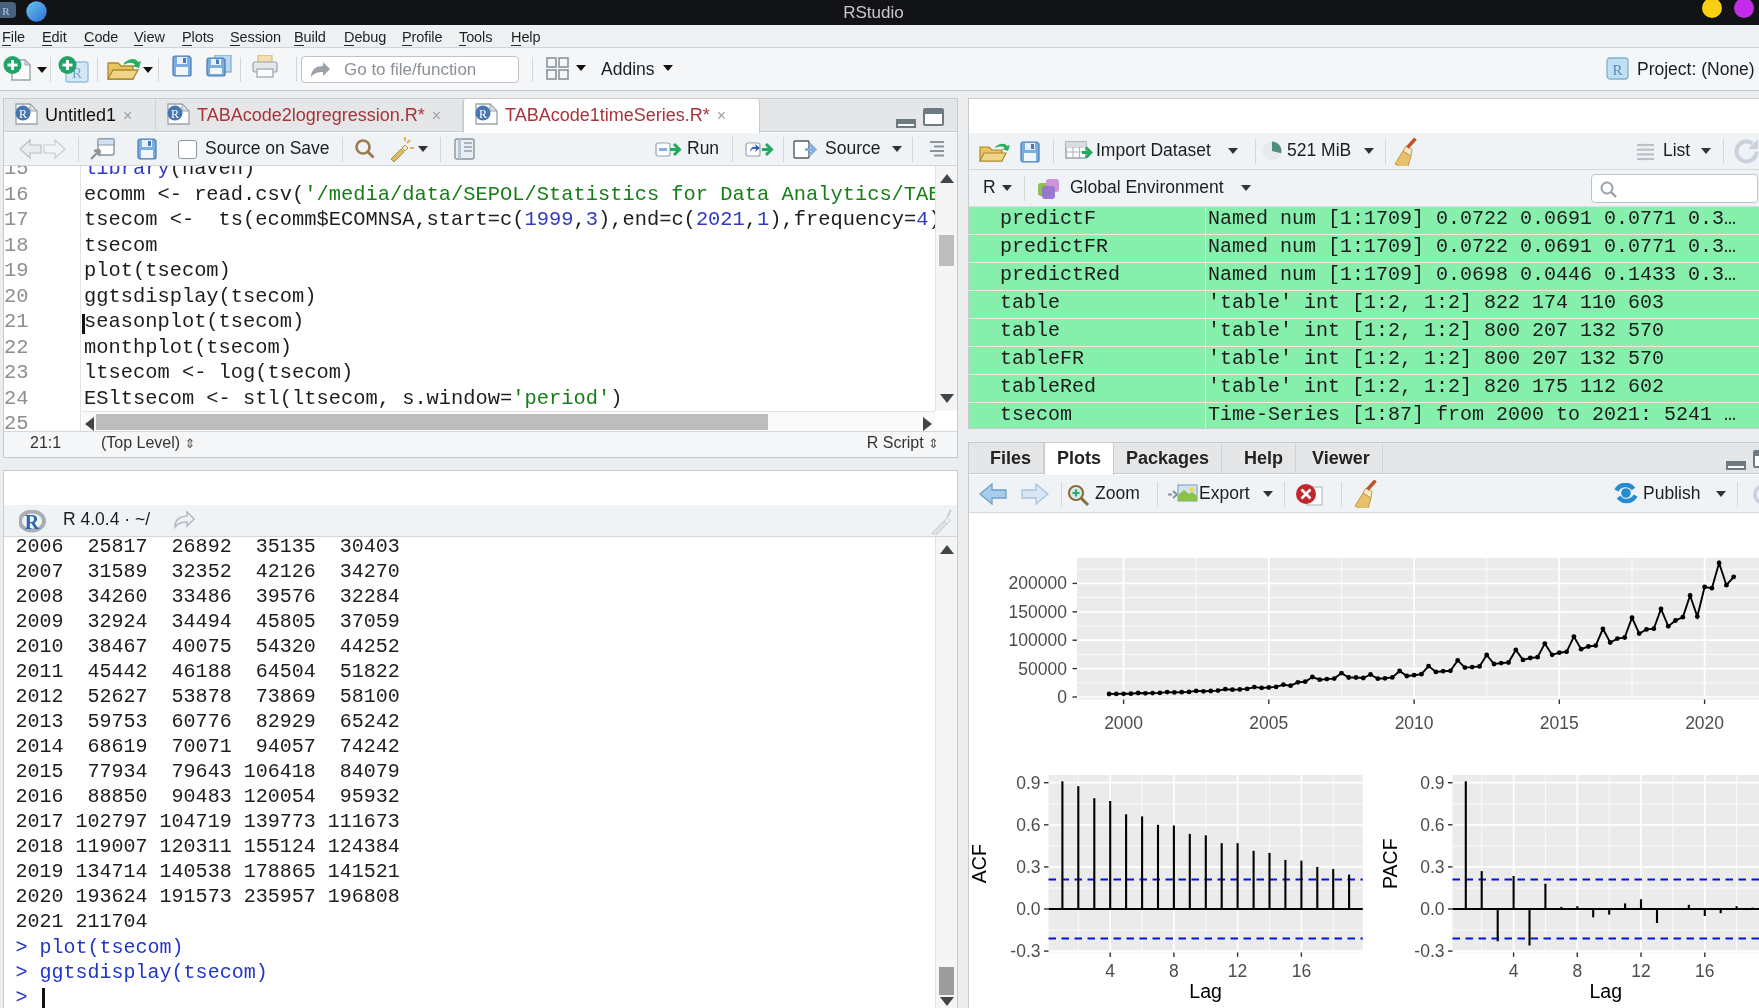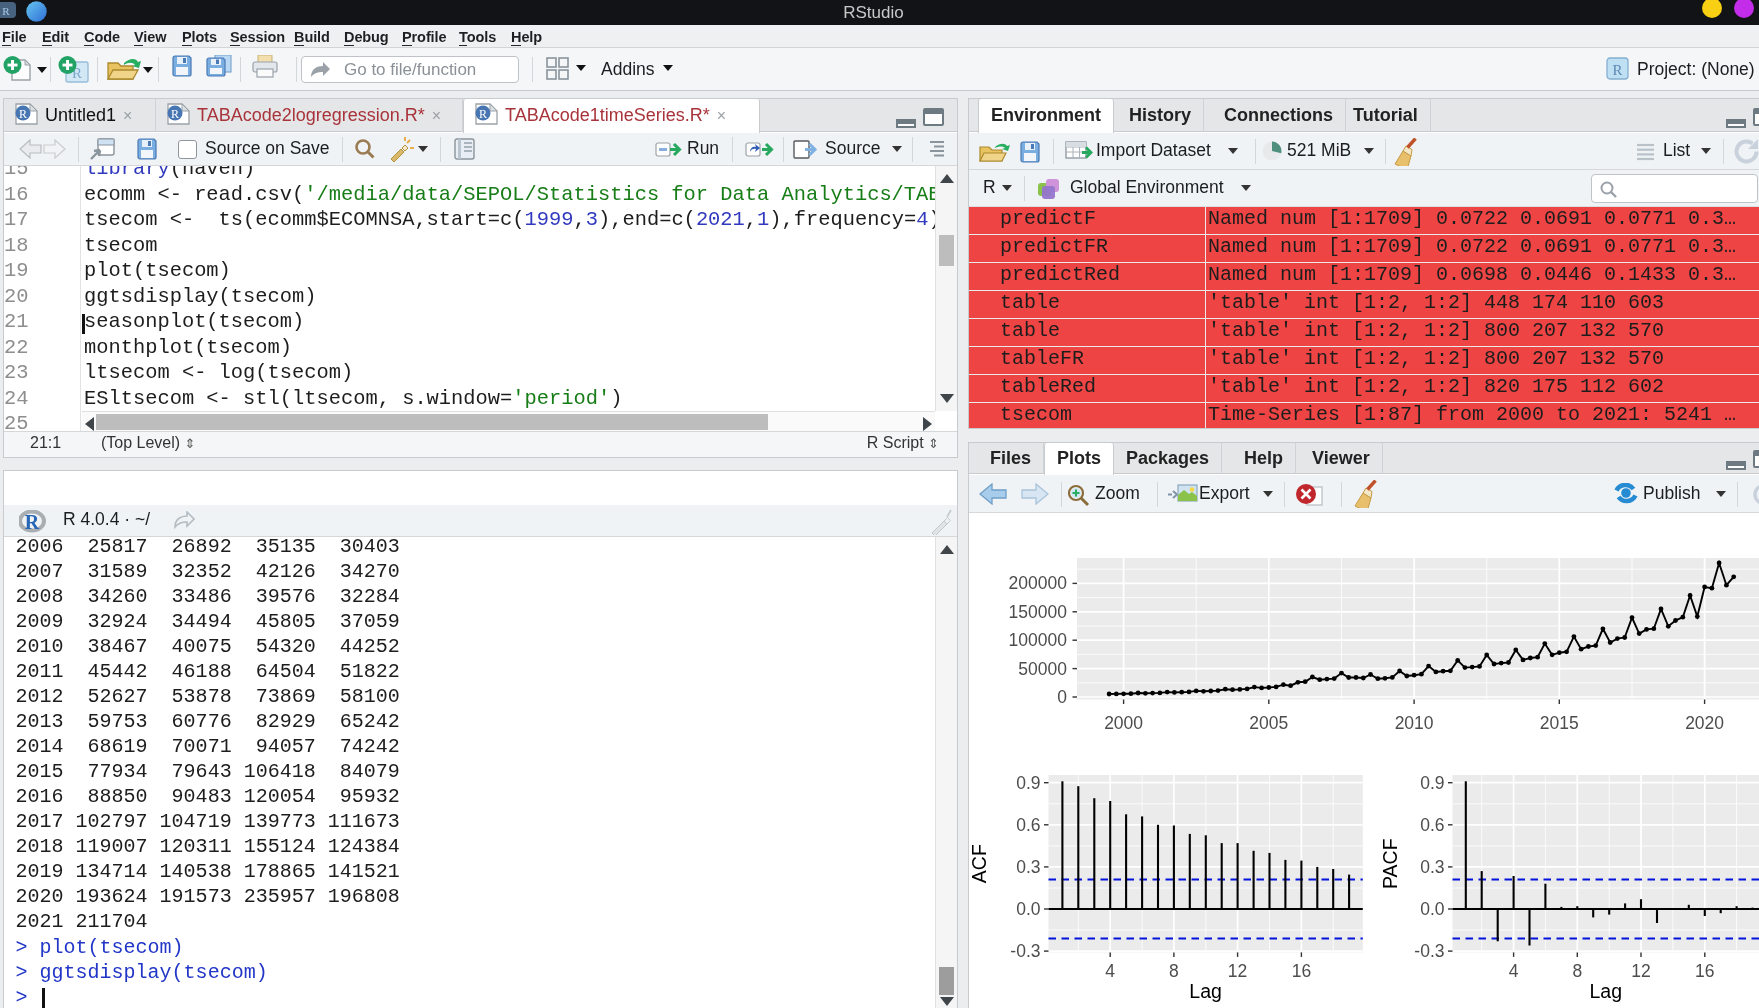--- a/index.html
+++ b/index.html
@@ -3,21 +3,21 @@
 <meta charset="utf-8">
 <style>
 * { margin:0; padding:0; box-sizing:border-box; }
 html,body { width:1759px; height:1008px; overflow:hidden; }
 body { font-family:"Liberation Sans", sans-serif; background:#ebedee; position:relative; }
 .abs { position:absolute; }
 
 #titlebar { position:absolute; left:0; top:0; width:1759px; height:25px; background:#121317; }
 #titlebar .title { position:absolute; left:-12px; right:0; top:3px; text-align:center; color:#c8c8c8; font-size:17px; }
 
-#menubar { position:absolute; left:0; top:25px; width:1759px; height:23px; background:#eff0f1; border-bottom:1px solid #d2d4d5;font-weight:bold; }
+#menubar { position:absolute; left:0; top:25px; width:1759px; height:23px; background:#eff0f1; border-bottom:1px solid #d2d4d5; }
 #menubar span { position:absolute; top:4px; font-size:14.5px; color:#1d2022; letter-spacing:-0.1px; }
 #menubar u { text-decoration:none; border-bottom:1px solid #232629; }
 
 #toolbar { position:absolute; left:0; top:48px; width:1759px; height:43px; background:#f5f6f7; border-bottom:1px solid #c6c9cb; }
 .tsep { position:absolute; top:9px; width:1px; height:25px; background:#d4d7d9; }
 
 .pane { position:absolute; background:#ffffff; border:1px solid #c8cbce; }
 .tabrow { position:absolute; left:0; top:0; right:0; height:33px; background:#e4e6e7; border-bottom:1px solid #c8cbce; }
 .tab { position:absolute; top:0; height:33px; font-size:18px; color:#101010; border-right:1px solid #d0d3d5; padding:0 11px; line-height:32px; white-space:nowrap; }
 .tab.active { background:#ffffff; border-right:1px solid #c8cbce; border-left:1px solid #c8cbce; height:34px; border-radius:3px 3px 0 0; }
@@ -353,28 +353,20 @@
     <div class="abs" style="left:38px;top:450.5px;width:2.5px;height:20px;background:#111;"></div>
   </div>
   <div class="sb-v" style="right:0;top:66px;width:22px;bottom:0;">
     <div class="sb-arrow" style="left:4px;top:8px;border-left:7px solid transparent;border-right:7px solid transparent;border-bottom:9px solid #3f4549;"></div>
     <div class="sb-thumb" style="left:3px;bottom:13px;width:15px;height:28px;background:#9d9d9d;"></div>
     <div class="sb-arrow" style="left:4px;bottom:2px;border-left:7px solid transparent;border-right:7px solid transparent;border-top:9px solid #3f4549;"></div>
   </div>
 </div>
 
 <div class="pane" id="envpane" style="left:968px;top:98px;width:791px;height:331px;border-right:none;">
-  <div class="tabrow">
-    <div class="tab bold active" style="left:9px;">Environment</div>
-    <div class="tab bold" style="left:148px;">History</div>
-    <div class="tab bold" style="left:243px;">Connections</div>
-    <div class="tab bold" style="left:372px;">Tutorial</div>
-    <div class="minmax mm-min" style="left:757px;top:20px;"></div>
-    <div class="minmax mm-max" style="left:784px;top:9px;"></div>
-  </div>
   <div class="ptool" style="top:34px;height:37px;">
     <svg class="abs" style="left:10px;top:8px" width="44" height="23">
       <path d="M1 6 h9 l3 3 h10 v11 h-22 z" fill="#e8c35f" stroke="#ab8a2e" stroke-width="1.2"></path>
       <path d="M1 20 l4 -8 h22 l-4 8 z" fill="#f0d489" stroke="#ab8a2e" stroke-width="1.2"></path>
       <path d="M16 6 c5 -4 10 -4 12 -1 l3 -1 l-2 6 l-6 -2 l3 -1 c-2 -2 -6 -2 -10 0 z" fill="#27ae60"></path>
     </svg>
     <svg class="abs" style="left:51px;top:8px" width="20" height="22">
         <path d="M1 3 a2 2 0 0 1 2 -2 h14 l2 2 v16 a2 2 0 0 1 -2 2 h-14 a2 2 0 0 1 -2 -2 z" fill="#7aade0" stroke="#4a7ab5" stroke-width="1.2"></path>
         <rect x="5" y="2" width="10" height="7" fill="#e8f1fa"></rect>
         <rect x="11" y="3" width="3" height="5" fill="#4a7ab5"></rect>
@@ -429,26 +421,26 @@
     </svg>
     <span class="abs uitext" style="left:101px;top:7px;">Global Environment</span>
     <div class="caret abs" style="left:272px;top:15px;border-top-color:#333"></div>
     <div class="abs" style="left:622px;top:4px;width:167px;height:29px;background:#fff;border:1px solid #bfc3c7;border-radius:4px;">
       <svg class="abs" style="left:8px;top:6px" width="18" height="18">
           <circle cx="7" cy="7" r="5.5" fill="none" stroke="#9aa1a8" stroke-width="2"></circle>
           <path d="M11 11 l5 5" stroke="#9aa1a8" stroke-width="2.4"></path>
         </svg>
     </div>
   </div>
-  <div class="abs" style="left:0;top:108px;right:0;bottom:0;background:#ef4444;overflow:hidden;">
+  <div class="abs" style="left:0;top:108px;right:0;bottom:0;background:#86efac;overflow:hidden;">
     <div class="abs" style="left:236px;top:0;bottom:0;width:1px;background:#e9e9e9;"></div>
     <div class="envrow" style="top:0px;"><span style="position:absolute;left:31px;">predictF</span><span style="position:absolute;left:239px;">Named num [1:1709] 0.0722 0.0691 0.0771 0.3…</span></div>
     <div class="envrow" style="top:28px;"><span style="position:absolute;left:31px;">predictFR</span><span style="position:absolute;left:239px;">Named num [1:1709] 0.0722 0.0691 0.0771 0.3…</span></div>
     <div class="envrow" style="top:56px;"><span style="position:absolute;left:31px;">predictRed</span><span style="position:absolute;left:239px;">Named num [1:1709] 0.0698 0.0446 0.1433 0.3…</span></div>
-    <div class="envrow" style="top:84px;"><span style="position:absolute;left:31px;">table</span><span style="position:absolute;left:239px;">'table' int [1:2, 1:2] 448 174 110 603</span></div>
+    <div class="envrow" style="top:84px;"><span style="position:absolute;left:31px;">table</span><span style="position:absolute;left:239px;">'table' int [1:2, 1:2] 822 174 110 603</span></div>
     <div class="envrow" style="top:112px;"><span style="position:absolute;left:31px;">table</span><span style="position:absolute;left:239px;">'table' int [1:2, 1:2] 800 207 132 570</span></div>
     <div class="envrow" style="top:140px;"><span style="position:absolute;left:31px;">tableFR</span><span style="position:absolute;left:239px;">'table' int [1:2, 1:2] 800 207 132 570</span></div>
     <div class="envrow" style="top:168px;"><span style="position:absolute;left:31px;">tableRed</span><span style="position:absolute;left:239px;">'table' int [1:2, 1:2] 820 175 112 602</span></div>
     <div class="envrow" style="top:196px;"><span style="position:absolute;left:31px;">tsecom</span><span style="position:absolute;left:239px;">Time-Series [1:87] from 2000 to 2021: 5241 …</span></div>
   </div>
 </div>
 
 <div class="pane" id="plotpane" style="left:968px;top:442px;width:791px;height:566px;border-right:none;border-bottom:none;">
   <div class="tabrow" style="height:31px;">
     <div class="tab bold" style="left:9px;line-height:30px;height:31px;">Files</div>

